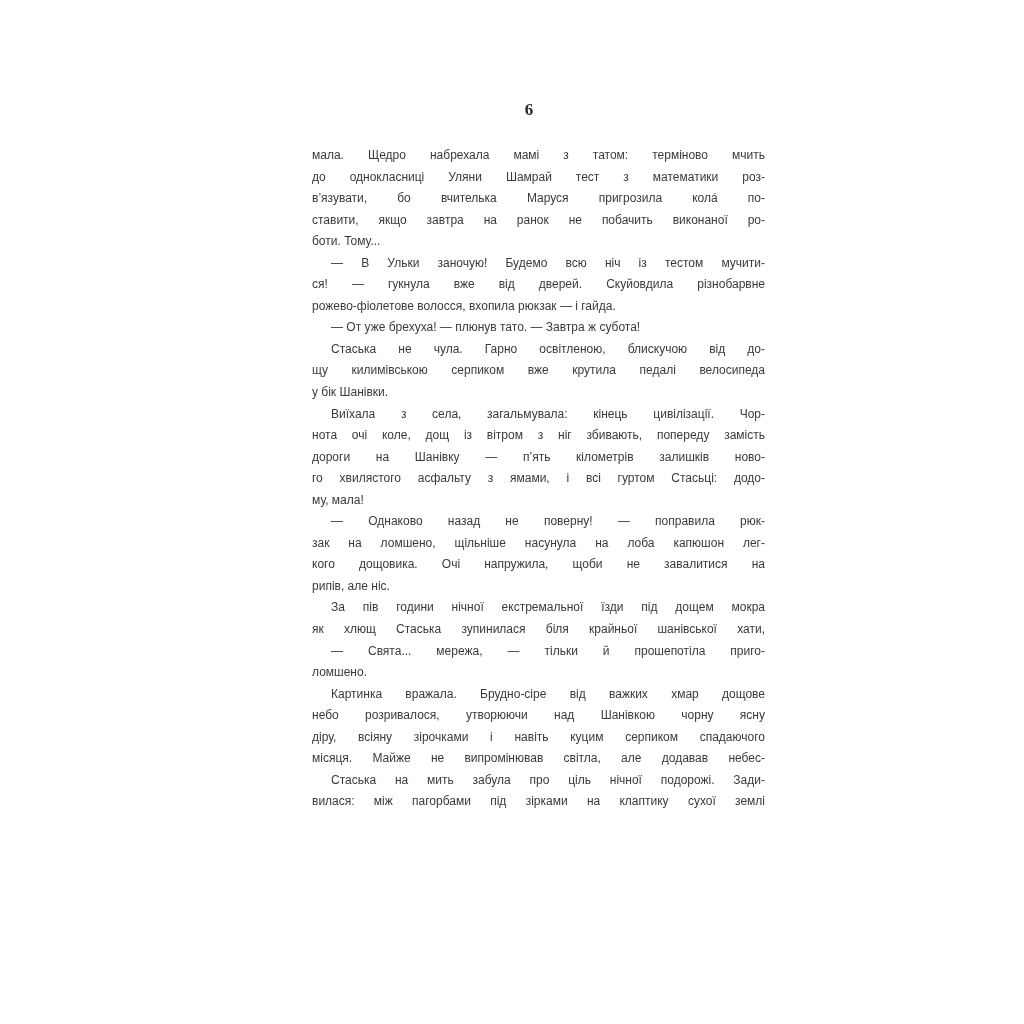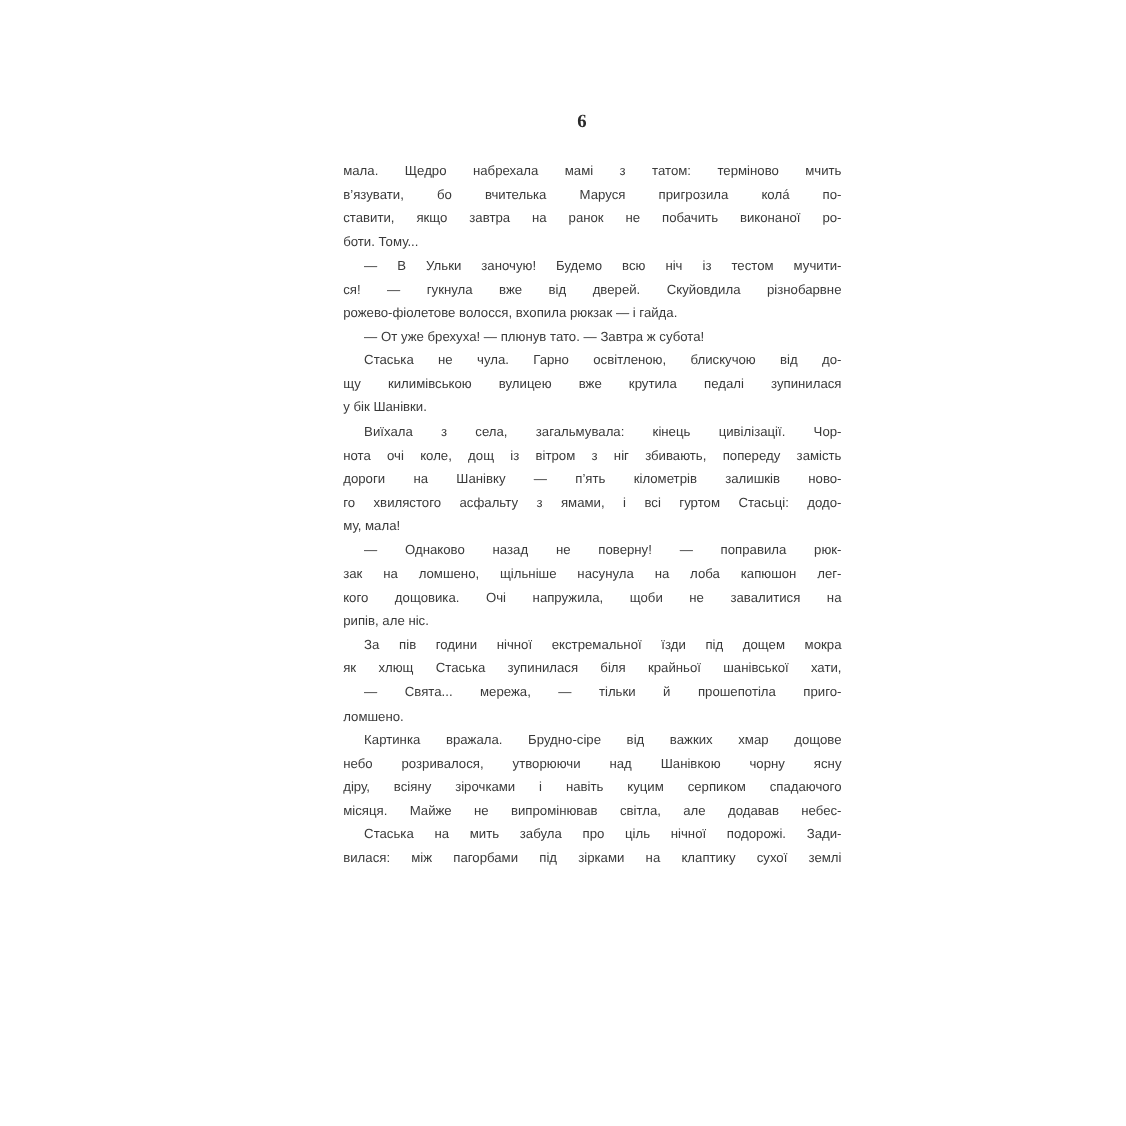--- a/index.html
+++ b/index.html
@@ -55,29 +55,30 @@
       padding-left: 19px;
     }
   </style>
 </head>
 <body>
 
 <div class="page">
   <div class="page-number">6</div>
   <div class="text-block" id="text-block">
       <span class="line">мала. Щедро набрехала мамі з татом: терміново мчить</span>
+      <span class="line">до однокласниці Уляни Шамрай тест з математики роз-</span>
       <span class="line">в’язувати, бо вчителька Маруся пригрозила колá по-</span>
       <span class="line">ставити, якщо завтра на ранок не побачить виконаної ро-</span>
       <span class="line last">боти. Тому...</span>
       <span class="line indent">— В Ульки заночую! Будемо всю ніч із тестом мучити-</span>
       <span class="line">ся! — гукнула вже від дверей. Скуйовдила різнобарвне</span>
       <span class="line last">рожево-фіолетове волосся, вхопила рюкзак — і гайда.</span>
       <span class="line indent last">— От уже брехуха! — плюнув тато. — Завтра ж субота!</span>
       <span class="line indent">Стаська не чула. Гарно освітленою, блискучою від до-</span>
-      <span class="line">щу килимівською вулицею вже крутила педалі зупинилася</span>
+      <span class="line">щу килимівською серпиком вже крутила педалі велосипеда</span>
       <span class="line last">у бік Шанівки.</span>
       <span class="line indent">Виїхала з села, загальмувала: кінець цивілізації. Чор-</span>
       <span class="line">нота очі коле, дощ із вітром з ніг збивають, попереду замість</span>
       <span class="line">дороги на Шанівку — п’ять кілометрів залишків ново-</span>
       <span class="line">го хвилястого асфальту з ямами, і всі гуртом Стасьці: додо-</span>
       <span class="line last">му, мала!</span>
       <span class="line indent">— Однаково назад не поверну! — поправила рюк-</span>
       <span class="line">зак на ломшено, щільніше насунула на лоба капюшон лег-</span>
       <span class="line">кого дощовика. Очі напружила, щоби не завалитися на</span>
       <span class="line last">рипів, але ніс.</span>

